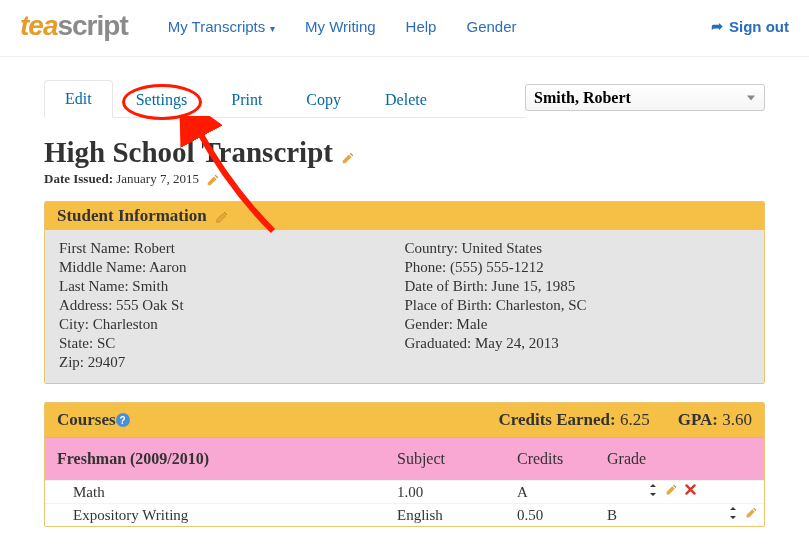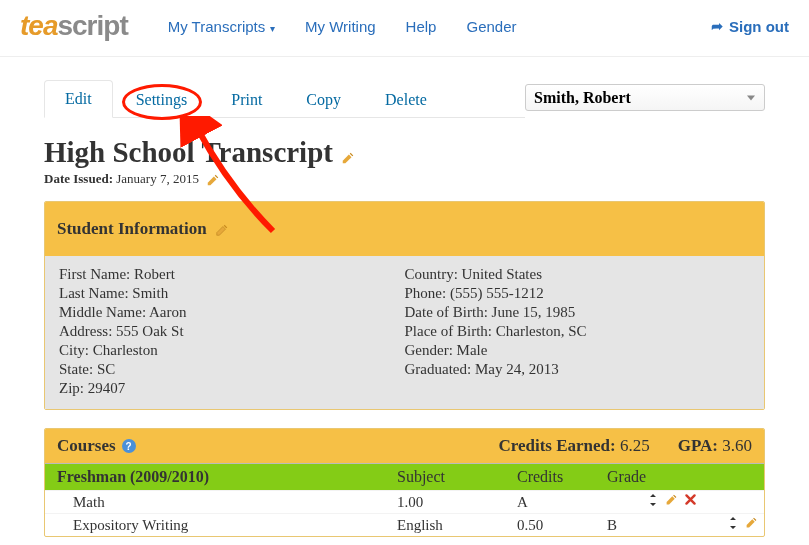--- a/index.html
+++ b/index.html
@@ -149,21 +149,21 @@
     border-radius: 2px;
     margin-bottom: 18px;
     overflow: hidden;
   }
   .panel-header {
     background: #f6c046;
     color: #333;
     font-weight: 700;
     font-family: Georgia, serif;
     font-size: 17px;
-    padding: 17px 12px;
+    padding: 4px 12px;
     display: flex;
     align-items: center;
     gap:4px;
   }
   .panel-body {
     background: #e5e5e5;
     padding: 10px 14px;
     font-family: Georgia, serif;
     font-size: 15px;
     color: #333;
@@ -174,27 +174,27 @@
 
   
   .courses-header {
     background: #f6c046;
     padding: 7px 12px;
     font-family: Georgia, serif;
     font-size: 17px;
     font-weight: 700;
     display: flex;
     align-items: center;
-    gap: 6px;
+    gap: 0;
   }
   .courses-header .right { margin-left: auto; display:flex; gap:28px; font-weight:400; }
   .courses-header .right b { font-weight:700; }
   .year-row {
-    background: #84cc16;
-    padding: 4px 12px;
+    background: #f9a8d4;
+    padding: 12px 12px;
     font-family: Georgia, serif;
     font-size: 16px;
     display: grid;
     grid-template-columns: 340px 120px 90px 90px 80px;
     align-items: center;
     font-weight: 700;
     color:#333;
     border-top: 1px solid #bbb;
   }
   .year-row .th { font-weight: 400; }
@@ -290,22 +290,22 @@
         <svg viewBox="0 0 16 16" width="14" height="14">
             <path fill="#e6a83a" stroke="#a87017" stroke-width="0.5" d="M2 11l7-7 3 3-7 7H2v-3z"></path>
             <path fill="#c88a1f" d="M10 3l1-1 3 3-1 1-3-3z"></path>
           </svg>
       </span>
     </div>
     <div class="panel-body">
       <div class="info-grid">
         <div class="info-col">
           <div><span>First Name:</span> <span>Robert</span></div>
+          <div><span>Middle Name:</span> <span>Aaron</span></div>
           <div><span>Last Name:</span> <span>Smith</span></div>
-          <div><span>Middle Name:</span> <span>Aaron</span></div>
           <div><span>Address:</span> <span>555 Oak St</span></div>
           <div><span>City:</span> <span>Charleston</span></div>
           <div><span>State:</span> <span>SC</span></div>
           <div><span>Zip:</span> <span>29407</span></div>
         </div>
         <div class="info-col">
           <div><span>Country:</span> <span>United States</span></div>
           <div><span>Phone:</span> <span>(555) 555-1212</span></div>
           <div><span>Date of Birth:</span> <span>June 15, 1985</span></div>
           <div><span>Place of Birth:</span> <span>Charleston, SC</span></div>

